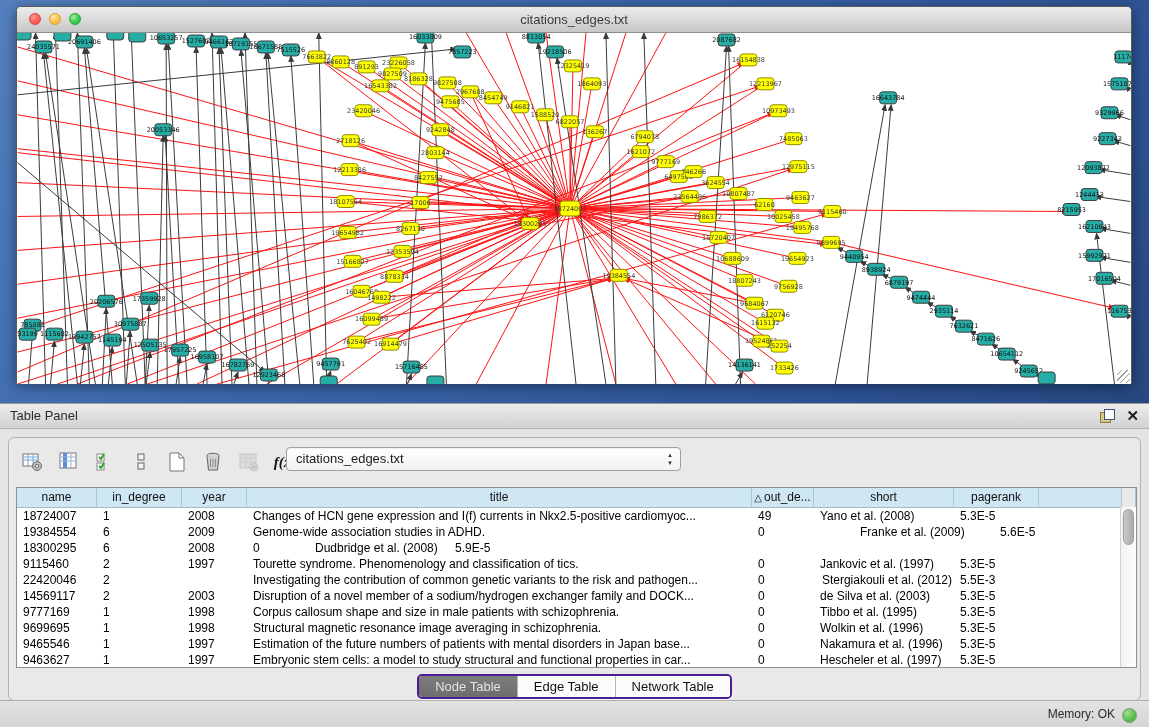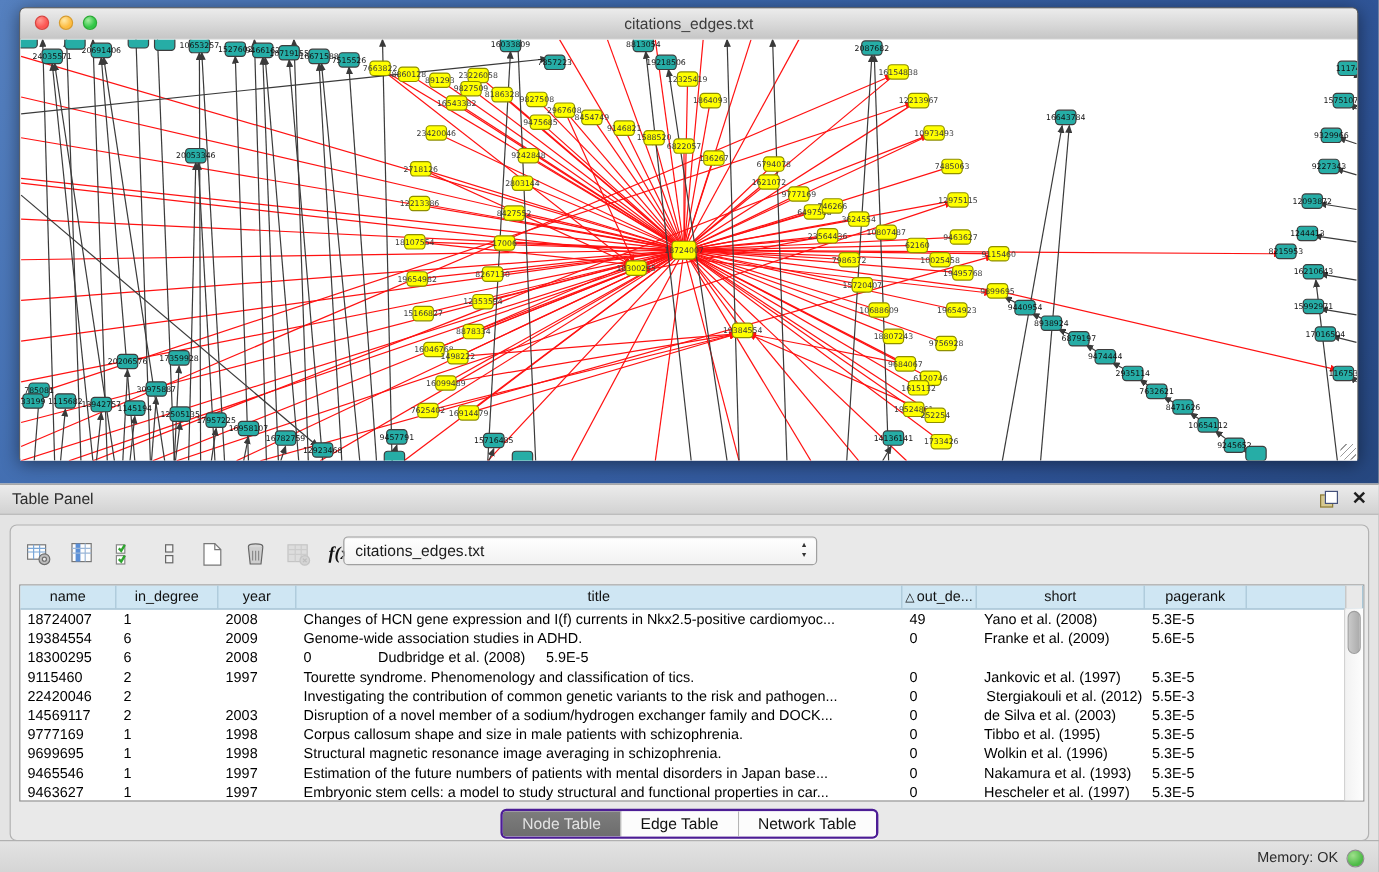--- a/index.html
+++ b/index.html
@@ -644,21 +644,21 @@
               <div class="td" style="width: 62px;">49</div>
               <div class="td" style="width: 140px;">Yano et al. (2008)</div>
               <div class="td" style="width: 85px;">5.3E-5</div>
             </div>
             <div class="tr">
               <div class="td" style="width: 80px;">19384554</div>
               <div class="td" style="width: 85px;">6</div>
               <div class="td" style="width: 65px;">2009</div>
               <div class="td" style="width: 505px;">Genome-wide association studies in ADHD.</div>
               <div class="td" style="width: 62px;">0</div>
-              <div class="td" style="width: 140px;">Franke et al. (2009)</div>
+              <div class="td" style="width: 140px; margin-left: 40px;">Franke et al. (2009)</div>
               <div class="td" style="width: 85px;">5.6E-5</div>
             </div>
             <div class="tr">
               <div class="td" style="width: 80px;">18300295</div>
               <div class="td" style="width: 85px;">6</div>
               <div class="td" style="width: 65px;">2008</div>
               <div class="td" style="width: 62px;">0</div>
               <div class="td" style="width: 140px;">Dudbridge et al. (2008)</div>
               <div class="td" style="width: 85px;">5.9E-5</div>
             </div>
@@ -706,21 +706,21 @@
               <div class="td" style="width: 62px;">0</div>
               <div class="td" style="width: 140px;">Wolkin et al. (1996)</div>
               <div class="td" style="width: 85px;">5.3E-5</div>
             </div>
             <div class="tr">
               <div class="td" style="width: 80px;">9465546</div>
               <div class="td" style="width: 85px;">1</div>
               <div class="td" style="width: 65px;">1997</div>
               <div class="td" style="width: 505px;">Estimation of the future numbers of patients with mental disorders in Japan base...</div>
               <div class="td" style="width: 62px;">0</div>
-              <div class="td" style="width: 140px;">Nakamura et al. (1993)</div>
+              <div class="td" style="width: 140px;">Nakamura et al. (1996)</div>
               <div class="td" style="width: 85px;">5.3E-5</div>
             </div>
             <div class="tr">
               <div class="td" style="width: 80px;">9463627</div>
               <div class="td" style="width: 85px;">1</div>
               <div class="td" style="width: 65px;">1997</div>
               <div class="td" style="width: 505px;">Embryonic stem cells: a model to study structural and functional properties in car...</div>
               <div class="td" style="width: 62px;">0</div>
               <div class="td" style="width: 140px;">Hescheler et al. (1997)</div>
               <div class="td" style="width: 85px;">5.3E-5</div>

